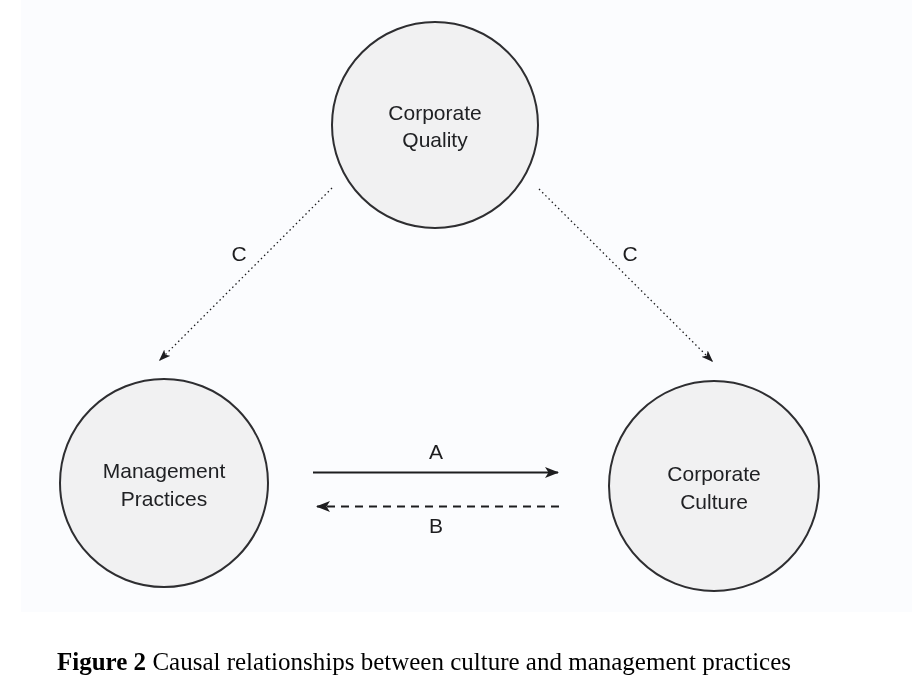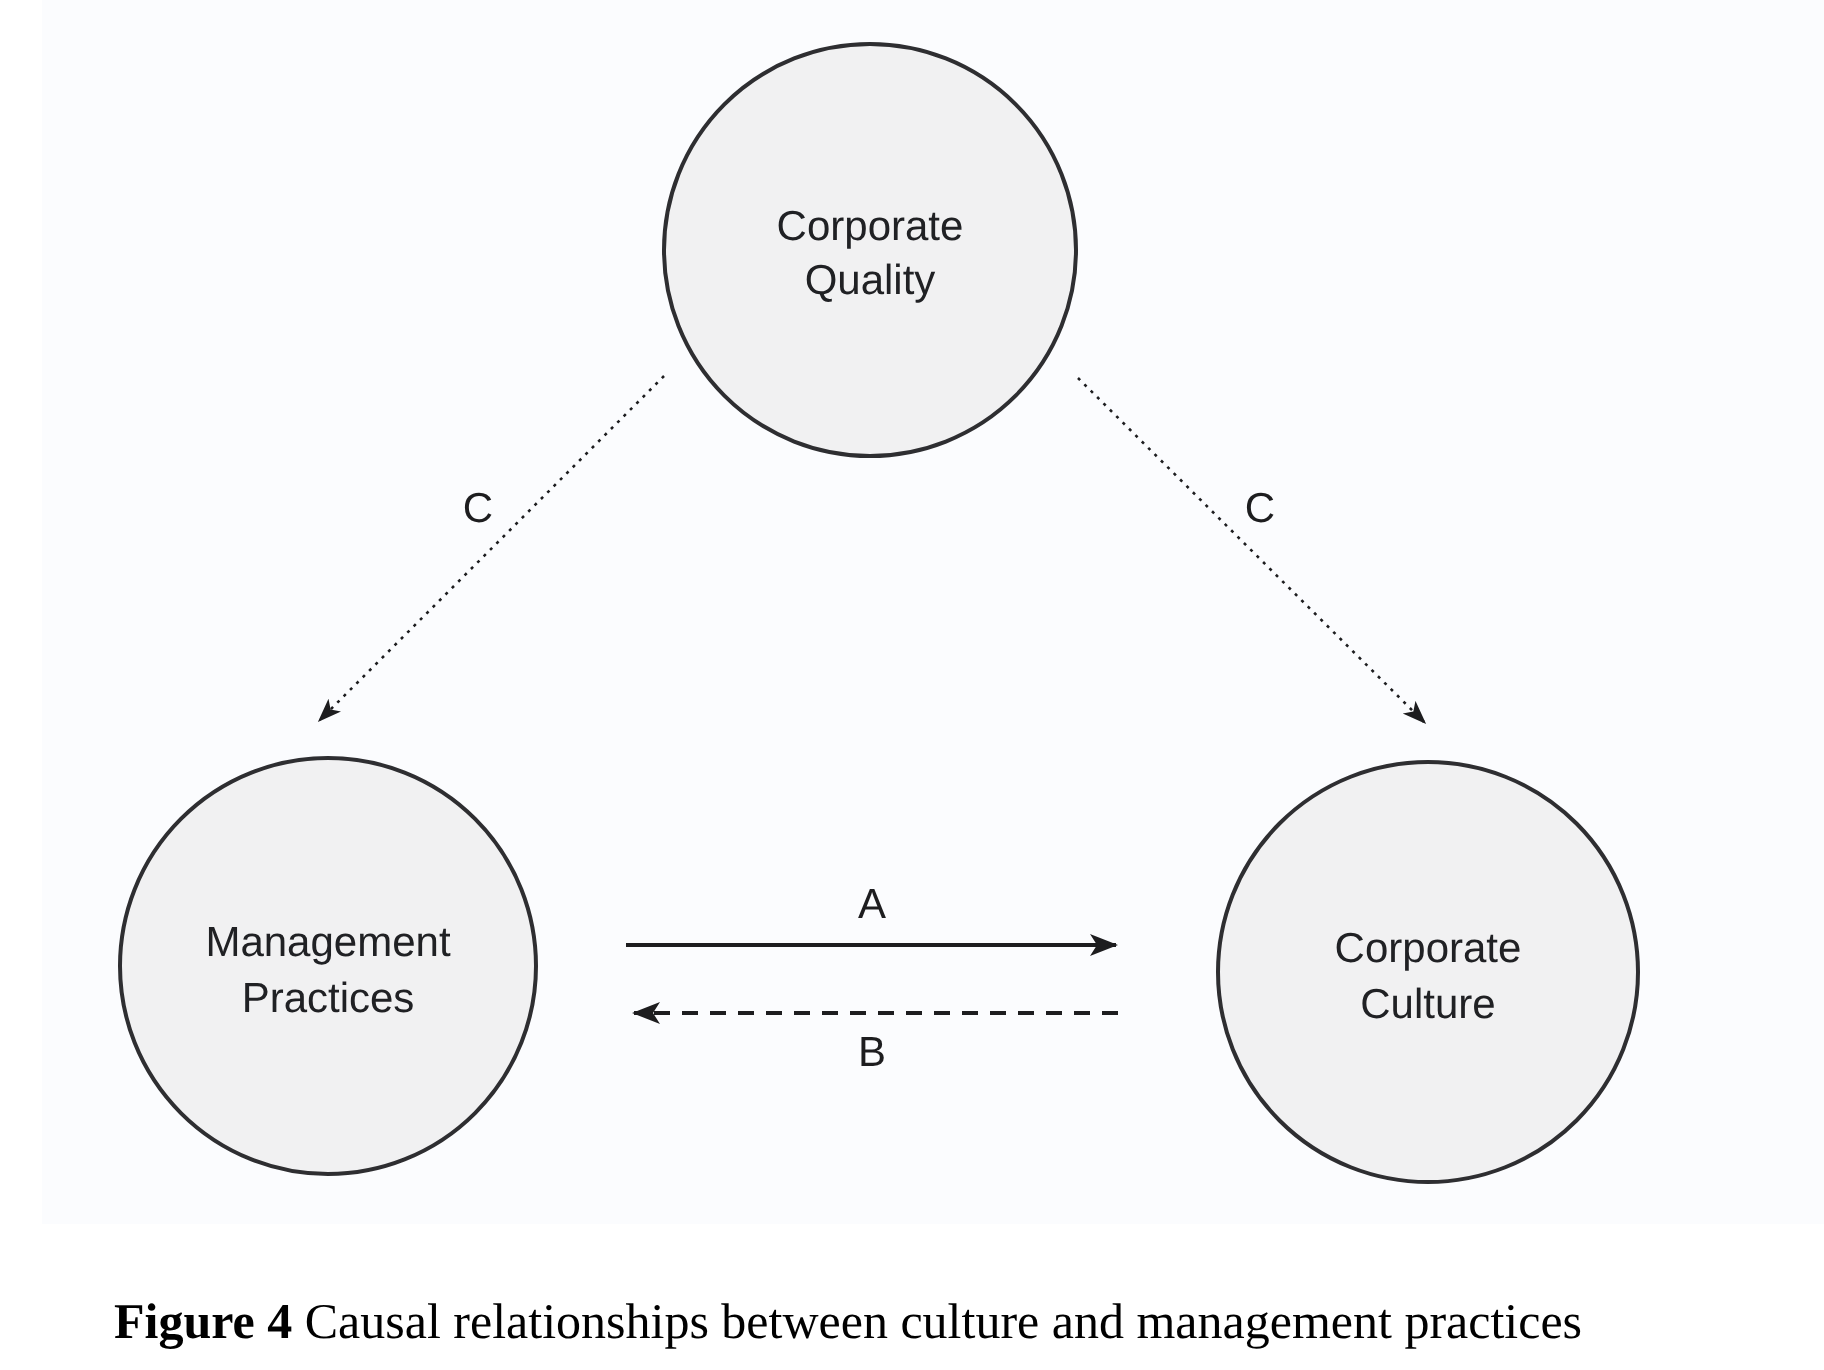--- a/index.html
+++ b/index.html
@@ -108,17 +108,17 @@
     <text class="node-label" x="435" y="147">Quality</text>
 
     <text class="node-label" x="164" y="478">Management</text>
     <text class="node-label" x="164" y="506">Practices</text>
 
     <text class="node-label" x="714" y="481">Corporate</text>
     <text class="node-label" x="714" y="509">Culture</text>
   </svg>
 
   <div class="caption">
-    <span class="caption-label">Figure 4</span>
+    <span class="caption-label">Figure 2</span>
     <span class="caption-text">Causal relationships between culture and management practices</span>
   </div>
 
 </div>
 
 </body></html>

